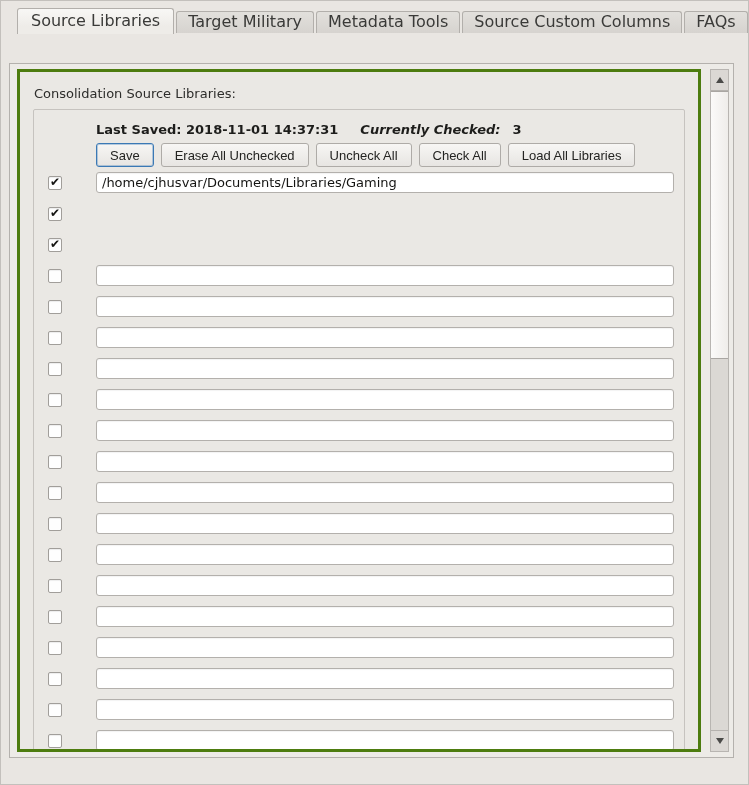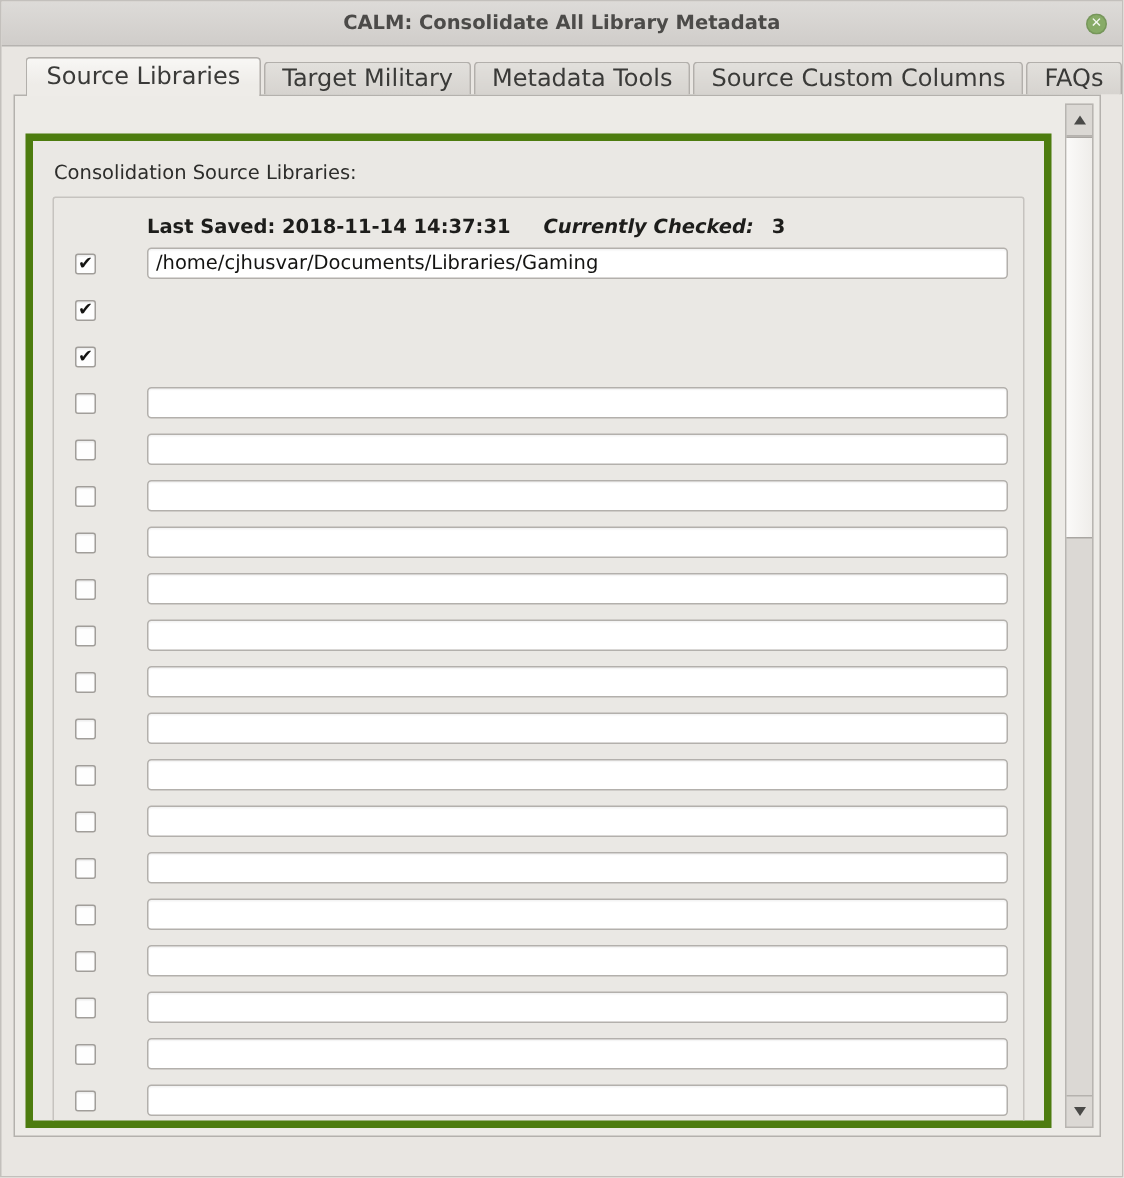--- a/index.html
+++ b/index.html
@@ -54,25 +54,24 @@
   .notebook {
     position:absolute; top:62px; left:8px; right:14px; bottom:26px;
     background:#edebe7;
     border:1px solid #b4b1ad;
     padding:5px 4px 5px 7px;
     z-index:1;
   }
   .scrollwin { display:flex; height:100%; }
   .viewport {
     flex:1;
-    border:5px solid #4d7c0f;
+    border:3px solid #4d7c0f;
     background:#eae8e4;
     overflow:hidden;
     position:relative;
-    margin-top:20px;
   }
   
   .vscrollbar {
     width:19px; margin-left:9px;
     border:1px solid #b8b5b1;
     background:#dbd8d4;
     display:flex; flex-direction:column;
   }
   .arrow-btn { height:21px; flex:none; display:flex; align-items:center; justify-content:center; cursor:pointer; }
   .arrow-btn.up   { border-bottom:1px solid #b5b2ae; }
@@ -133,26 +132,20 @@
     font-family:inherit; font-size:13px; color:#141412;
     box-shadow:inset 0 1px 1px rgba(0,0,0,0.05);
     outline:none;
   }
 </style>
 </head>
 <body>
 
 <div class="window">
 
-  <div class="titlebar">
-    <div class="title">CALM: Consolidate All Library Metadata</div>
-    <div class="close-btn">
-      <span class="x">✕</span>
-    </div>
-  </div>
 
   <div class="tabbar" id="tabbar">
   <div class="tab active"><span class="tab-label">Source Libraries</span></div>
 
   <div class="tab"><span class="tab-label">Target Military</span></div>
 
   <div class="tab"><span class="tab-label">Metadata Tools</span></div>
 
   <div class="tab"><span class="tab-label">Source Custom Columns</span></div>
 
@@ -160,24 +153,45 @@
 </div>
 
   <div class="notebook">
     <div class="scrollwin">
 
       <div class="viewport">
         <div class="section-label">Consolidation Source Libraries:</div>
         <div class="frame">
           <div class="status-line">
             <span>Last Saved:</span>
-            <span>&nbsp;</span><span>2018-11-14 14:37:31</span>
+            <span>&nbsp;</span><span>2018-11-01 14:37:31</span>
             <span class="cc-label">Currently Checked:</span>
             <span class="cc-count">3</span>
           </div>
+          <div class="button-row" id="button-row">
+  <button class="btn focused" type="button">
+                <span class="btn-label">Save</span>
+              </button>
+
+  <button class="btn" type="button">
+                <span class="btn-label">Erase All Unchecked</span>
+              </button>
+
+  <button class="btn" type="button">
+                <span class="btn-label">Uncheck All</span>
+              </button>
+
+  <button class="btn" type="button">
+                <span class="btn-label">Check All</span>
+              </button>
+
+  <button class="btn" type="button">
+                <span class="btn-label">Load All Libraries</span>
+              </button>
+</div>
           <div class="rows" id="rows">
   <div class="row">
     <div class="checkbox checked">
       <span class="mark">✔</span>
     </div>
     <input class="path-input" type="text" value="/home/cjhusvar/Documents/Libraries/Gaming" style="">
   </div>
 
   <div class="row">
     <div class="checkbox checked">

